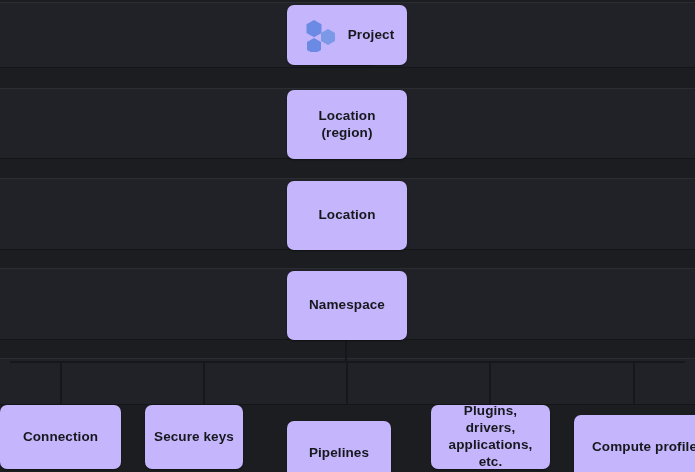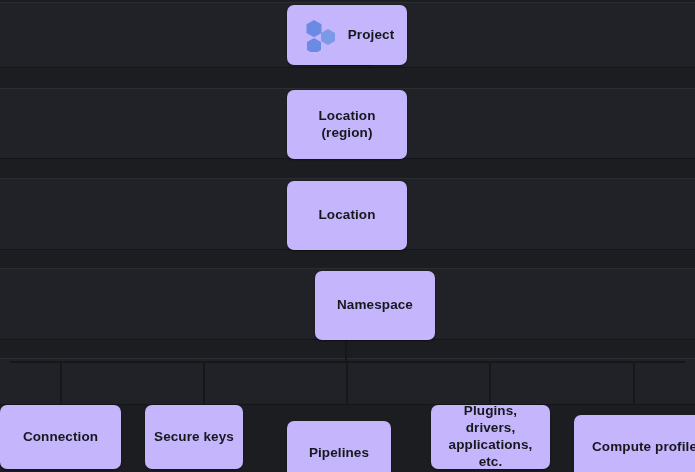--- a/index.html
+++ b/index.html
@@ -127,21 +127,21 @@
 
 <div class="card" style="left:287px;top:90px;width:120px;height:69px;">
   <span class="card-label">Location
 (region)</span>
 </div>
 
 <div class="card" style="left:287px;top:181px;width:120px;height:69px;">
   <span class="card-label">Location</span>
 </div>
 
-<div class="card" style="left:287px;top:271px;width:120px;height:69px;margin-left:28px;">
+<div class="card" style="left:287px;top:271px;width:120px;height:69px;">
   <span class="card-label">Namespace</span>
 </div>
 
 <div class="card card-bottom" style="left:0px;top:405px;width:121px;height:64px;">
   <span class="card-label">Connection</span>
 </div>
 
 <div class="card card-bottom" style="left:145px;top:405px;width:98px;height:64px;">
   <span class="card-label">Secure keys</span>
 </div>

